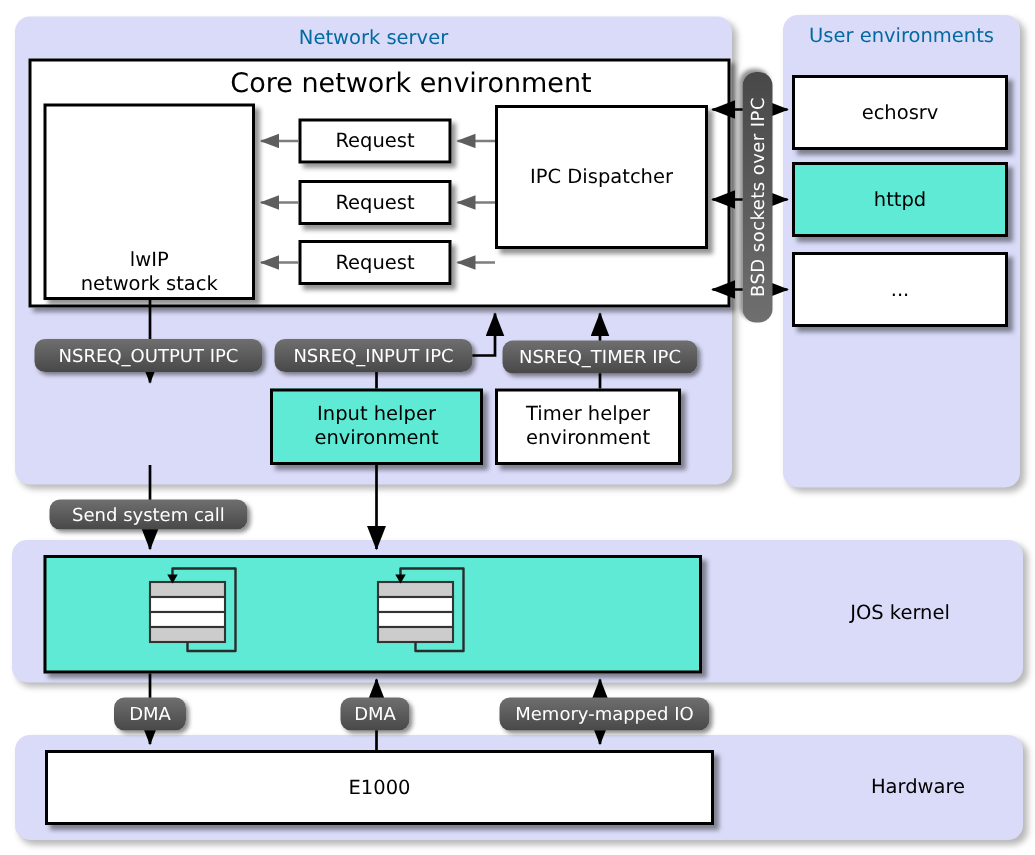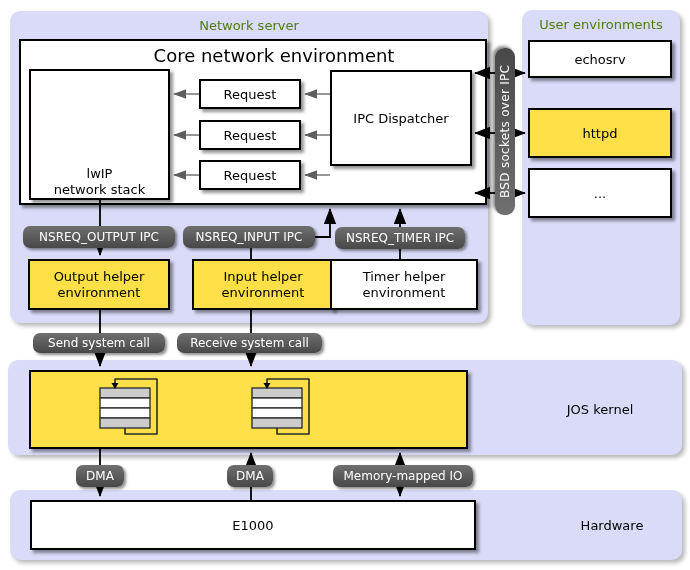--- a/index.html
+++ b/index.html
@@ -1,28 +1,28 @@
 <!DOCTYPE html>
 <html><head>
 <meta charset="utf-8">
 <style>
   html,body{margin:0;padding:0;background:#ffffff;}
   #canvas{position:relative;width:690px;height:570px;background:#ffffff;
           font-family:"DejaVu Sans","Liberation Sans",sans-serif;overflow:hidden;}
 
   .panel{position:absolute;background:#d9dbf8;border-radius:10px;
          box-shadow:3px 3px 4px rgba(0,0,0,0.28);z-index:0;}
-  .panel-title{position:absolute;font-size:13px;color:#4d7c0f;text-align:center;
+  .panel-title{position:absolute;font-size:13px;color:#0369a1;text-align:center;
                width:100%;top:7px;z-index:1;}
 
   .wbox{position:absolute;background:#ffffff;border:2px solid #000;
         box-shadow:3px 3px 3px rgba(0,0,0,0.42);z-index:2;
         display:flex;align-items:center;justify-content:center;
         font-size:13px;color:#000;text-align:center;box-sizing:border-box;}
-  .gbox{background:#fde047;}
+  .gbox{background:#5eead4;}
   .corebox{align-items:flex-start;justify-content:center;}
   .core-title{margin-top:4px;font-size:18px;margin-left:42px;}
 
   .pill{position:absolute;background:linear-gradient(#6f6f6f,#484848);
         color:#fff;border-radius:7px;font-size:12px;
         display:flex;align-items:center;justify-content:center;
         box-shadow:2px 2px 3px rgba(0,0,0,0.45);z-index:6;white-space:nowrap;}
   .pill-v{writing-mode:vertical-rl;transform:rotate(180deg);
           border-radius:9px;letter-spacing:0.3px;}
 
@@ -72,55 +72,49 @@
   </div>
 
   <div class="wbox" style="left:330px;top:70px;width:142px;height:96px;">
     <span>IPC Dispatcher</span>
   </div>
 
   <div class="pill pill-v" style="left:495px;top:48px;width:20px;height:167px;">
     <span>BSD sockets over IPC</span>
   </div>
 
-  <div class="wbox" style="left:528px;top:40px;width:144px;height:38px;text-align:right;">
+  <div class="wbox" style="left:528px;top:50px;width:144px;height:50px;text-align:right;">
     <span>echosrv</span>
   </div>
   <div class="wbox gbox" style="left:528px;top:108px;width:144px;height:50px;">
     <span>httpd</span>
   </div>
   <div class="wbox" style="left:528px;top:168px;width:144px;height:50px;">
     <span>...</span>
   </div>
 
   <div class="pill" style="left:23px;top:226px;width:152px;height:22px;">
     <span>NSREQ_OUTPUT IPC</span>
   </div>
   <div class="pill" style="left:183px;top:226px;width:132px;height:22px;">
     <span>NSREQ_INPUT IPC</span>
   </div>
   <div class="pill" style="left:335px;top:227px;width:130px;height:22px;">
     <span>NSREQ_TIMER IPC</span>
   </div>
 
-  <div class="wbox gbox twoline" style="left:28px;top:259px;width:142px;height:51px;padding:0 14px;">
-    <span>Output helper environment</span>
-  </div>
-  <div class="wbox gbox twoline" style="left:180px;top:259px;width:142px;height:51px;padding:0 14px;margin-left:12px;">
+  <div class="wbox gbox twoline" style="left:180px;top:259px;width:142px;height:51px;padding:0 14px;">
     <span>Input helper environment</span>
   </div>
-  <div class="wbox twoline" style="left:330px;top:259px;width:148px;height:51px;padding:16px 14px;">
+  <div class="wbox twoline" style="left:330px;top:259px;width:124px;height:51px;padding:16px 14px;">
     <span>Timer helper environment</span>
   </div>
 
   <div class="pill" style="left:33px;top:333px;width:132px;height:20px;">
     <span>Send system call</span>
-  </div>
-  <div class="pill" style="left:177px;top:333px;width:145px;height:20px;">
-    <span>Receive system call</span>
   </div>
 
   <div class="wbox gbox" style="left:29px;top:370px;width:439px;height:79px;"></div>
 
   <div class="floatlabel" style="left:67px;top:409px;">TX ring</div>
   <div class="floatlabel" style="left:219px;top:409px;">RX ring</div>
   <div class="floatlabel" style="left:400px;top:409px;">E1000 driver</div>
   <div class="floatlabel" style="left:600px;top:409px;">JOS kernel</div>
 
   <svg class="ring" style="left:100px;top:388px;" width="50" height="40" viewBox="0 0 50 40">

